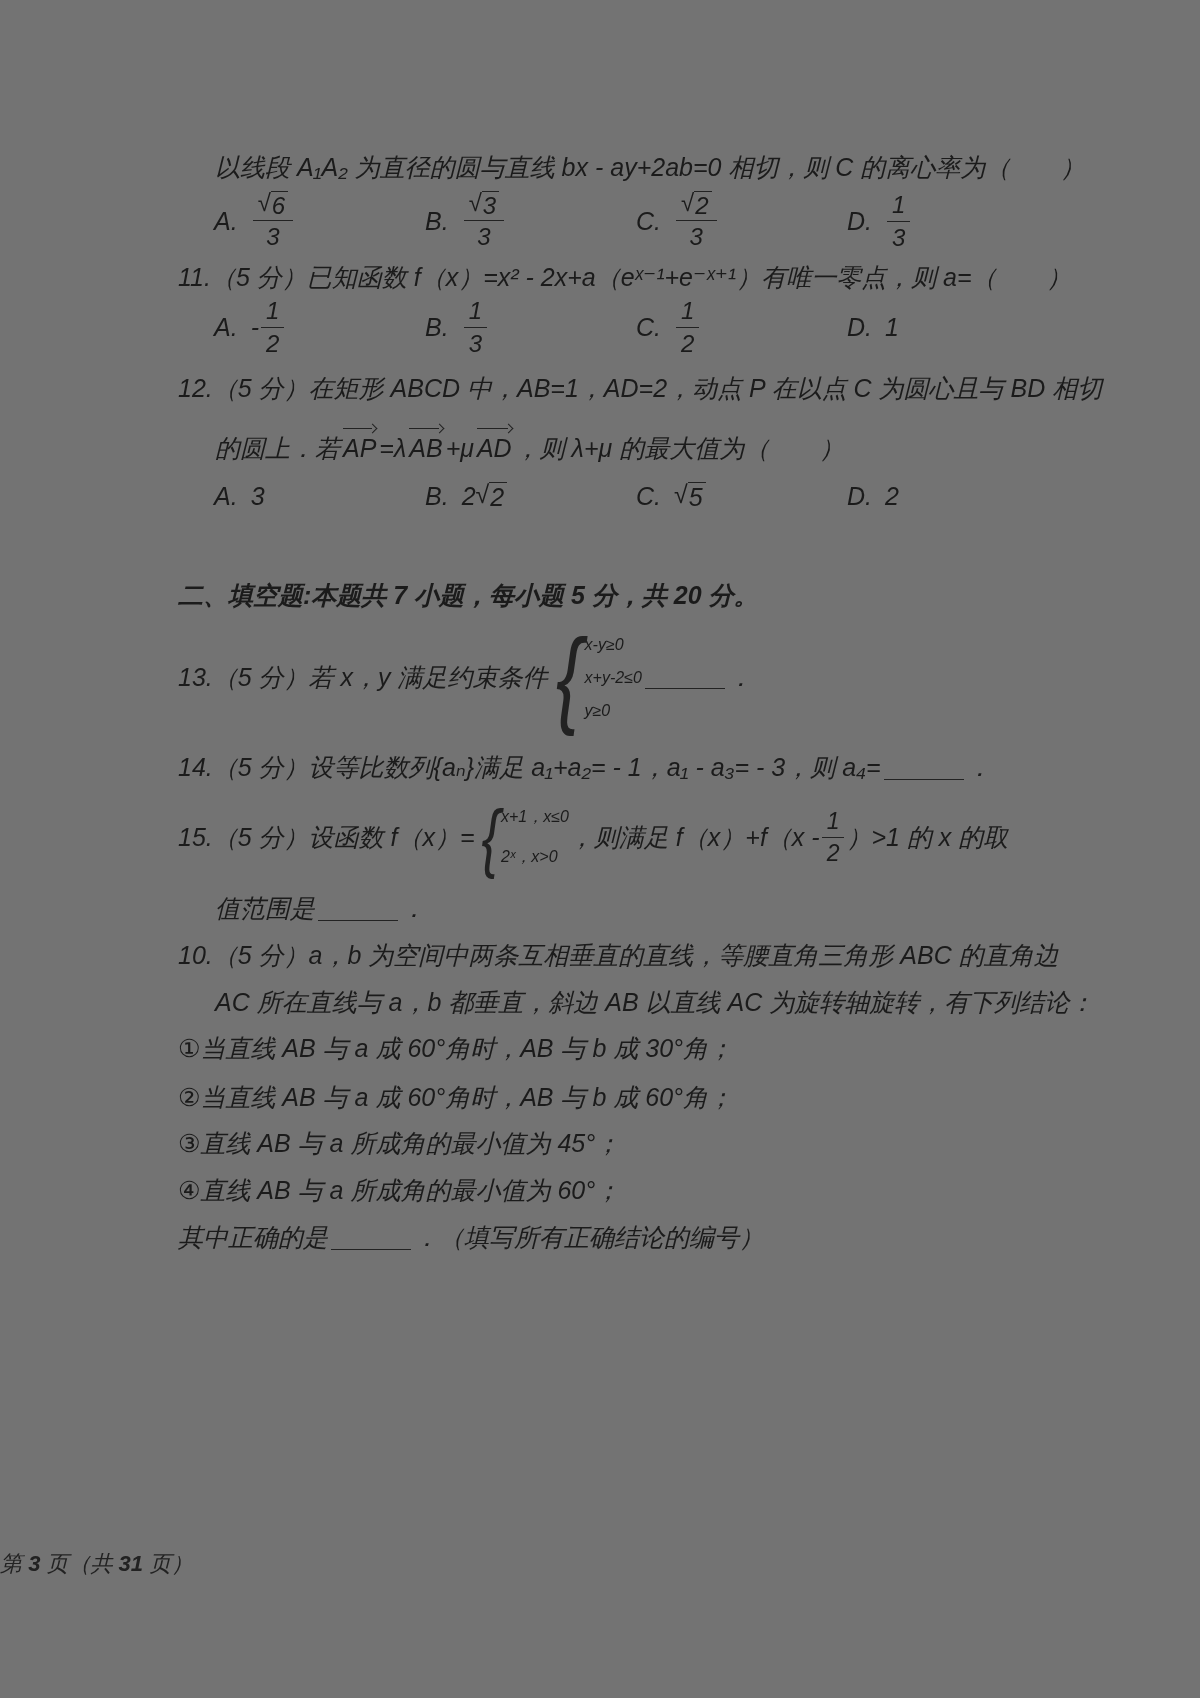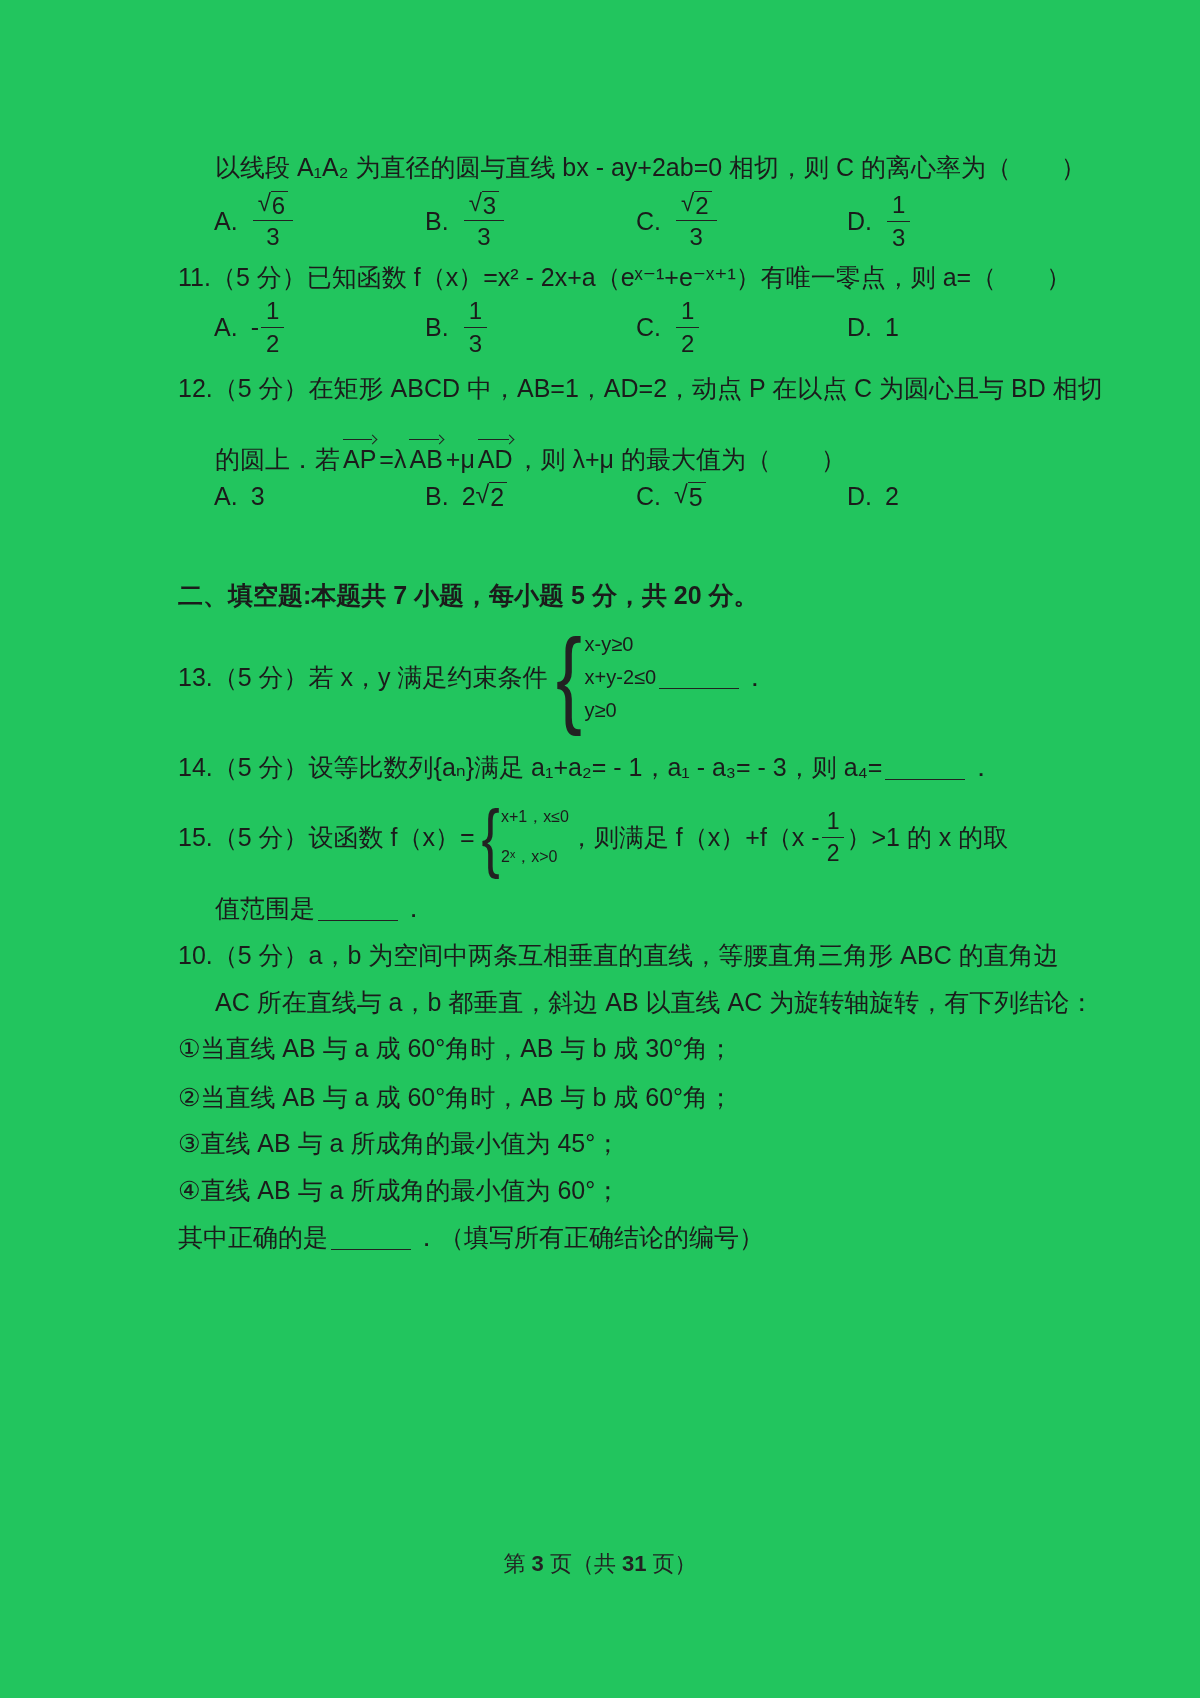--- a/index.html
+++ b/index.html
@@ -1,17 +1,17 @@
 <!DOCTYPE html>
 <html><head>
 <meta charset="utf-8">
 <style>
   html,body{margin:0;padding:0;background:#ffffff;}
-  .page{position:relative;width:1200px;height:1698px;background:#22c55e;overflow:hidden;
-        font-family:"Liberation Sans","DejaVu Sans",sans-serif;color:#1b1b1b;font-size:25px;}
+  .page{position:relative;width:1200px;height:1698px;background:#737373;overflow:hidden;
+        font-family:"Liberation Sans","DejaVu Sans",sans-serif;color:#1b1b1b;font-size:25px;font-style:italic;}
   .line{position:absolute;left:178px;line-height:34px;white-space:nowrap;}
   .indent{left:215px;}
   .bold{font-weight:bold;}
   
   .opts{position:absolute;left:214px;display:flex;align-items:center;white-space:nowrap;}
   .opt{display:inline-flex;align-items:center;width:211px;}
   .opt:last-child{width:auto;}
   .olabel{margin-right:13px;}
   .omath{display:inline-flex;align-items:center;}
   
@@ -22,32 +22,32 @@
   
   .sqrt{display:inline-flex;align-items:flex-start;}
   .rsym{line-height:1;}
   .rad{border-top:1.7px solid #222;line-height:1.05;padding:1px 3px 0 1px;}
   
   .mathline{position:absolute;left:178px;display:flex;align-items:center;white-space:nowrap;}
   .sys{display:inline-flex;align-items:center;margin-left:3px;}
   .brace{line-height:.95;transform:scaleX(.72);transform-origin:center;color:#222;}
   .b3{font-size:108px;}
   .b2{font-size:76px;}
-  .syslines{display:inline-flex;flex-direction:column;font-size:20px;line-height:33px;margin-left:-2px;}
+  .syslines{display:inline-flex;flex-direction:column;font-size:16px;line-height:33px;margin-left:-2px;}
   .syslines2{display:inline-flex;flex-direction:column;font-size:16px;line-height:40px;margin-left:-2px;}
   .mathline .frac{font-size:23px;}
   
   .blank{display:inline-block;width:80px;height:22px;border-bottom:1.7px solid #222;
          margin:0 3px;vertical-align:-4px;}
   
-  .vec{position:relative;display:inline-block;margin:16px 3px;}
+  .vec{position:relative;display:inline-block;margin:5px 3px;}
   .vec::before{content:"";position:absolute;top:-3px;left:0;right:4px;border-top:1.5px solid #222;}
   .vec::after{content:"";position:absolute;top:-6px;right:0;width:6px;height:6px;
               border-top:1.5px solid #222;border-right:1.5px solid #222;transform:rotate(45deg);}
-  .footer{position:absolute;top:1549px;left:0;width:100%;text-align:center;font-size:22px;color:#222;}
+  .footer{position:absolute;top:1549px;left:0;width:100%;font-size:22px;color:#222;}
   .footer .b{font-weight:bold;}
 </style>
 </head>
 <body>
 
 <div class="page">
 
   <div class="line indent" style="top:150px">以线段 A₁A₂ 为直径的圆与直线 bx - ay+2ab=0 相切，则 C 的离心率为（　　）</div>
   <div class="opts" style="top:191px">
       <span class="opt">

